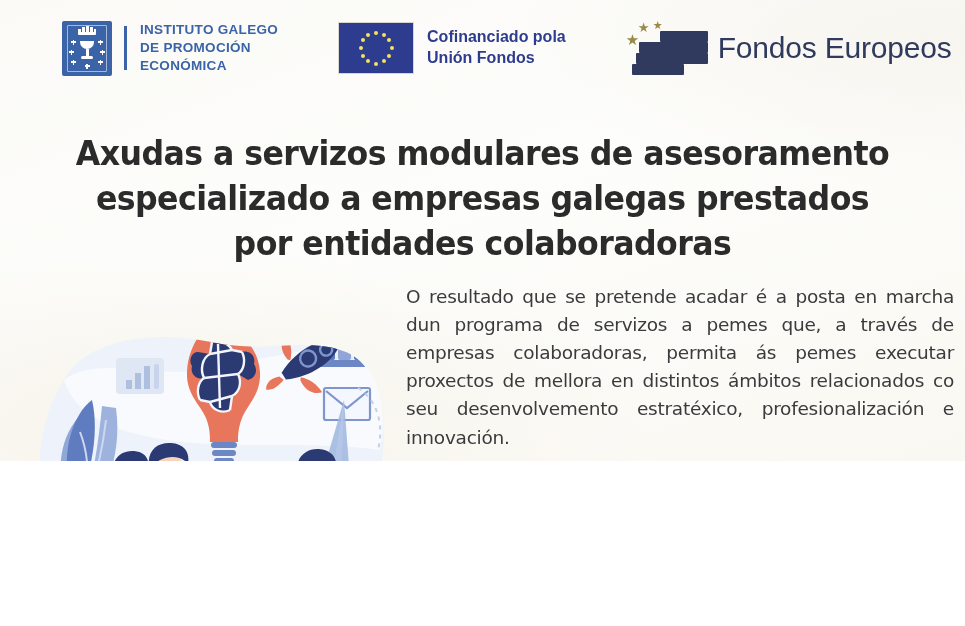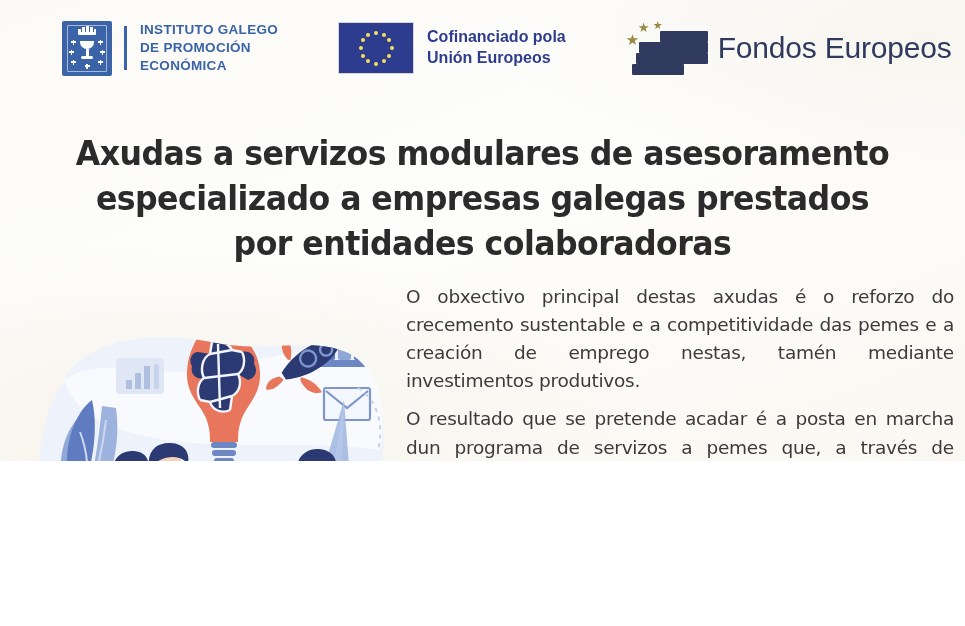--- a/index.html
+++ b/index.html
@@ -261,21 +261,21 @@
           <div class="eu-star" style="left: 48.4234px; top: 30.75px;"></div>
           <div class="eu-star" style="left: 42.75px; top: 36.4234px;"></div>
           <div class="eu-star" style="left: 35px; top: 38.5px;"></div>
           <div class="eu-star" style="left: 27.25px; top: 36.4234px;"></div>
           <div class="eu-star" style="left: 21.5766px; top: 30.75px;"></div>
           <div class="eu-star" style="left: 19.5px; top: 23px;"></div>
           <div class="eu-star" style="left: 21.5766px; top: 15.25px;"></div>
           <div class="eu-star" style="left: 27.25px; top: 9.57661px;"></div>
         </div>
       <div class="eu-text">Cofinanciado pola
-Unión Europeos</div>
+Unión Fondos</div>
     </div>
 
     <div class="logo logo-fe">
       <div class="fe-mark">
         <span class="fe-star" style="left:2px;  top:16px; font-size:15px;">★</span>
         <span class="fe-star" style="left:14px; top:4px;  font-size:13px;">★</span>
         <span class="fe-star" style="left:29px; top:3px;  font-size:11px;">★</span>
         <div class="fe-bar" style="left:36px; top:14px; width:48px;"></div>
         <div class="fe-bar" style="left:15px; top:25px; width:42px;"></div>
         <div class="fe-bar" style="left:40px; top:25px; width:44px;"></div>
@@ -283,21 +283,20 @@
         <div class="fe-bar" style="left:45px; top:36px; width:39px;"></div>
         <div class="fe-bar" style="left:8px;  top:47px; width:52px;"></div>
       </div>
       <div class="fe-text">Fondos Europeos</div>
     </div>
   </div>
 
   <h1 class="title">Axudas a servizos modulares de asesoramento especializado a empresas galegas prestados por entidades colaboradoras</h1>
 
   <div class="body-col">
-    <p class="para">O obxectivo principal destas axudas é o reforzo do crecemento sustentable e a competitividade das pemes e a creación de emprego nestas, tamén mediante investimentos produtivos.</p>
     <p class="para">O resultado que se pretende acadar é a posta en marcha dun programa de servizos a pemes que, a través de empresas colaboradoras, permita ás pemes executar proxectos de mellora en distintos ámbitos relacionados co seu desenvolvemento estratéxico, profesionalización e innovación.</p>
   </div>
 
   <div class="illus">
     <svg viewBox="0 0 396 320" xmlns="http://www.w3.org/2000/svg">
       <defs>
         <clipPath id="blobClip">
           <path d="M58 80 C80 38, 150 30, 205 42 C262 54, 300 36, 340 52
                    C378 68, 384 130, 372 185 C360 240, 330 272, 270 280
                    C205 289, 140 286, 95 272 C48 257, 30 215, 33 168

